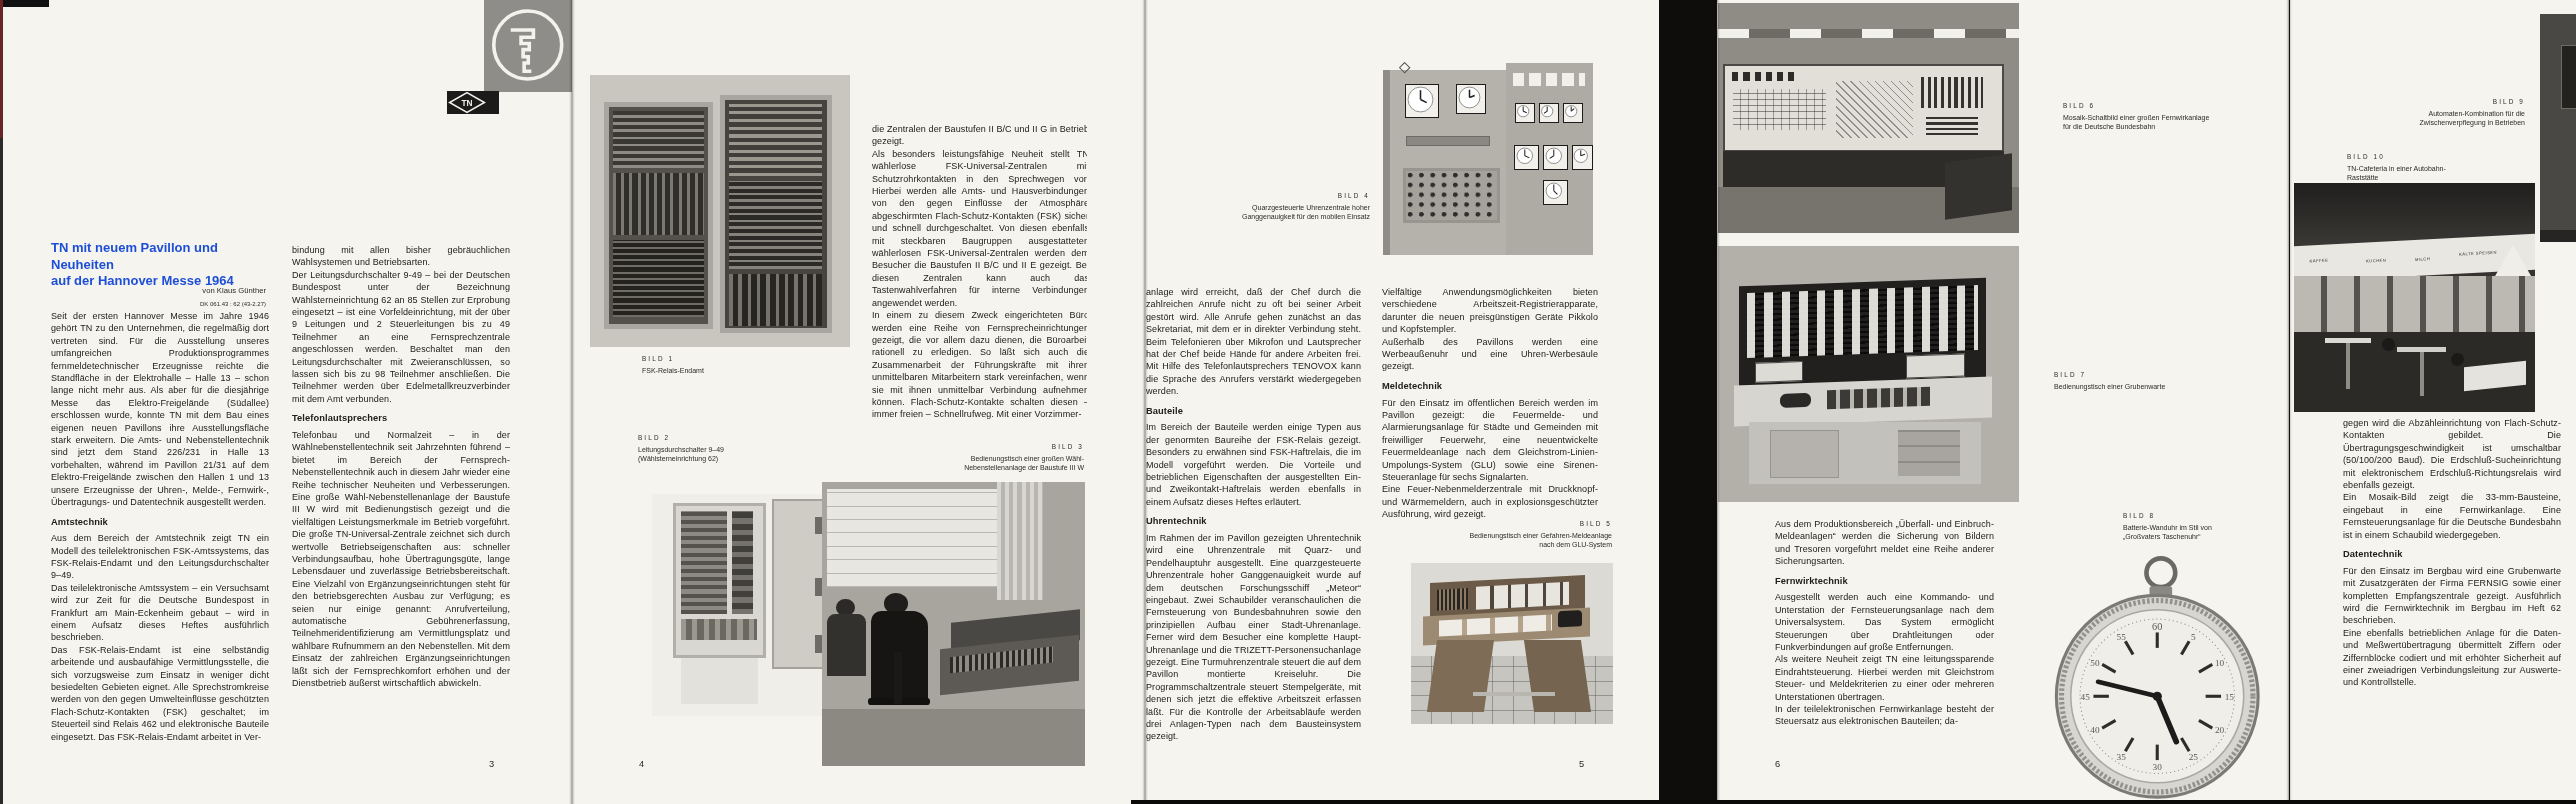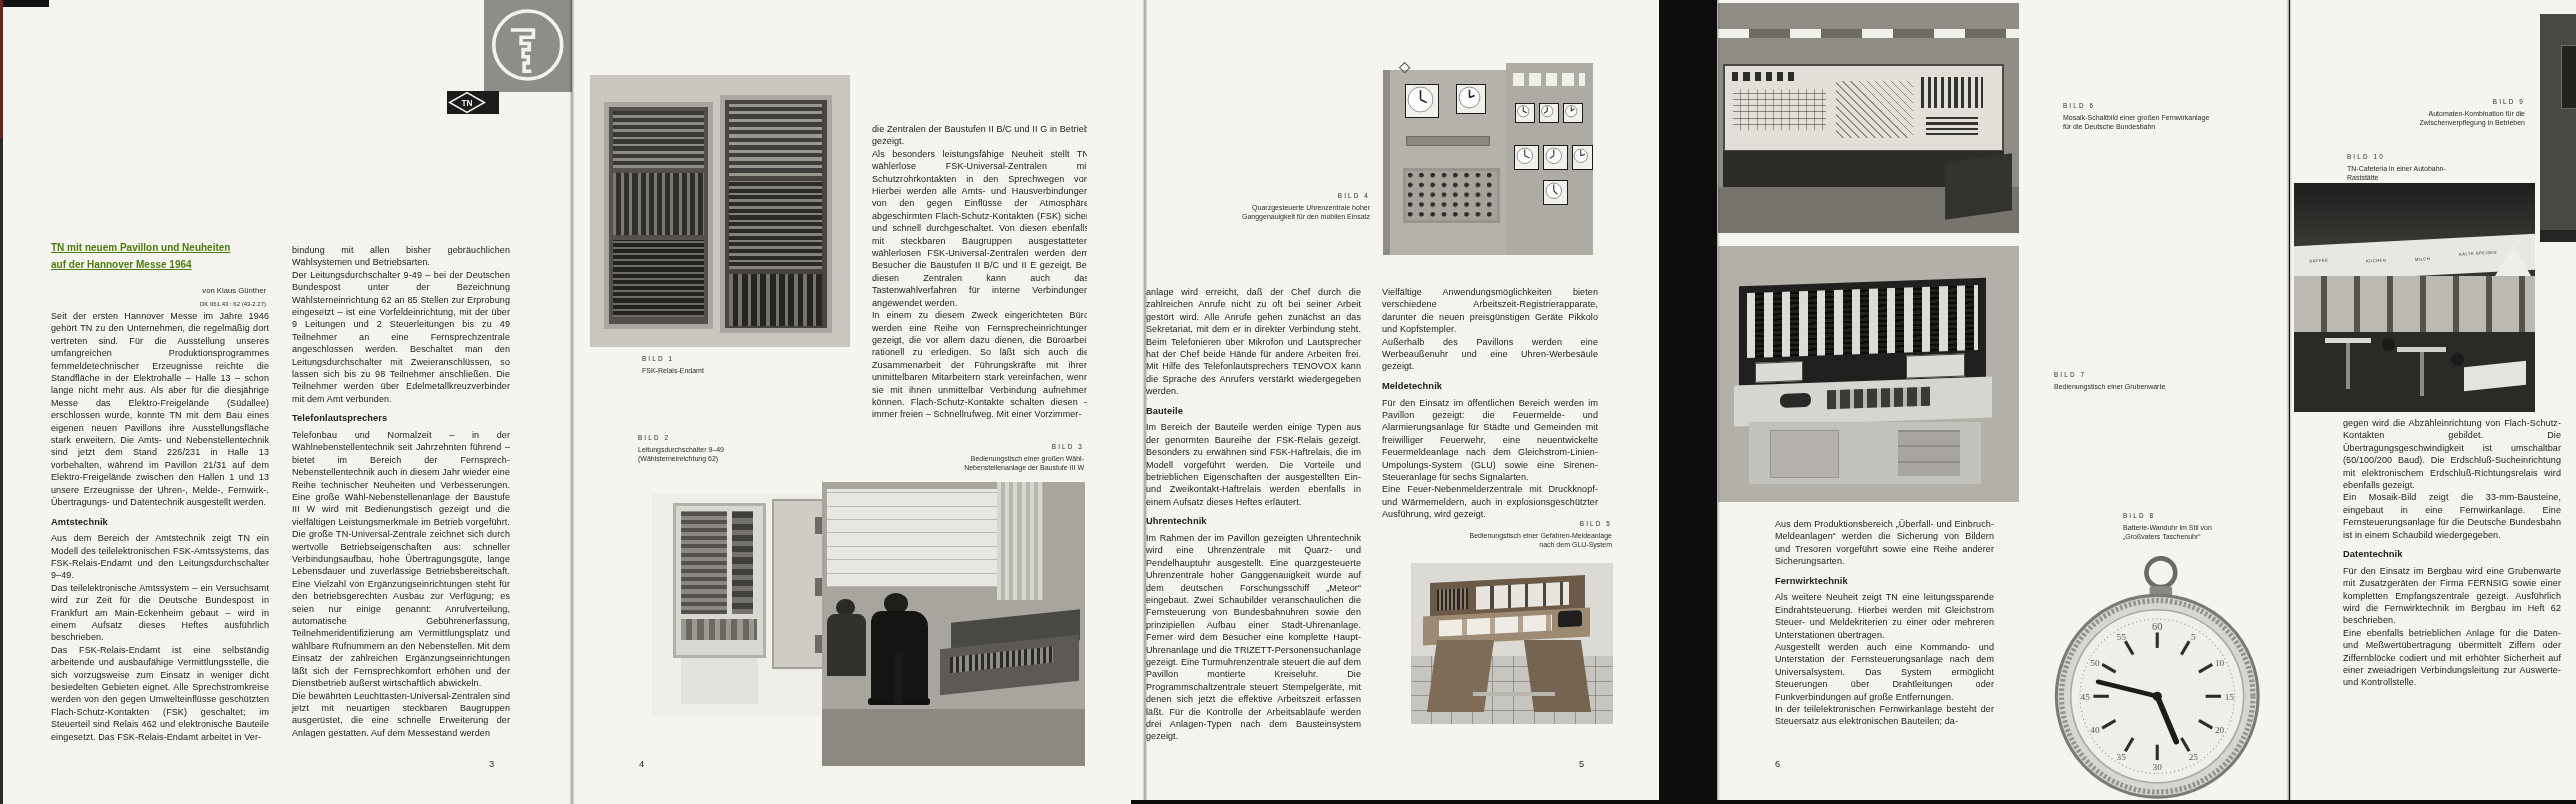--- a/index.html
+++ b/index.html
@@ -12,21 +12,21 @@
   .col p{margin:0;}
   .col p.h{font-weight:bold;margin:7.2px 0 4.1px;font-size:9.3px;text-align:left;}
   .cap{position:absolute;font-size:7px;line-height:9.5px;color:#2c2b28;}
   .cap span{display:block;}
   .cap .bn{letter-spacing:2.1px;font-size:6.4px;margin-bottom:2.1px;}
   .cap.r{text-align:right;}
   .pnum{position:absolute;font-size:9.3px;color:#2c2b28;}
   .ph{position:absolute;overflow:hidden;}
   .abs{position:absolute;}
   
-  .title{position:absolute;font-weight:bold;font-size:10px;line-height:16.5px;color:#4d7c0f;text-decoration:underline;}
+  .title{position:absolute;font-weight:bold;font-size:13px;line-height:16.5px;color:#1d4ed8;}
   .meta{position:absolute;text-align:right;color:#2c2b28;}
   .clockface{background:#f2f0ea;border:1.5px solid #1d1c1a;position:absolute;}
 </style>
 </head>
 <body>
 
 <div class="page" id="pg1" style="left:0">
   <div class="abs" style="left:0;top:0;width:49px;height:7.2px;background:#111"></div>
   <div class="abs" style="left:0;top:0;width:3.1px;height:804px;background:#2b2a28"></div>
   <div class="abs" style="left:0;top:0;width:3.1px;height:138px;background:#6a2423"></div>
@@ -56,21 +56,20 @@
     <p class="h">Amtstechnik</p>
     <p>Aus dem Bereich der Amtstechnik zeigt TN ein Modell des teilelektronischen FSK-Amtssystems, das FSK-Relais-Endamt und den Leitungsdurchschalter 9–49.</p>
     <p>Das teilelektronische Amtssystem – ein Versuchsamt wird zur Zeit für die Deutsche Bundespost in Frankfurt am Main-Eckenheim gebaut – wird in einem Aufsatz dieses Heftes ausführlich beschrieben.</p>
     <p>Das FSK-Relais-Endamt ist eine selbständig arbeitende und ausbaufähige Vermittlungsstelle, die sich vorzugsweise zum Einsatz in weniger dicht besiedelten Gebieten eignet. Alle Sprechstromkreise werden von den gegen Umwelteinflüsse geschützten Flach-Schutz-Kontakten (FSK) geschaltet; im Steuerteil sind Relais 462 und elektronische Bauteile eingesetzt. Das FSK-Relais-Endamt arbeitet in Ver-</p>
   </div>
   <div class="col" style="left:292px;top:244px;width:218px">
     <p>bindung mit allen bisher gebräuchlichen Wählsystemen und Betriebsarten.</p>
     <p>Der Leitungsdurchschalter 9-49 – bei der Deutschen Bundespost unter der Bezeichnung Wählsterneinrichtung 62 an 85 Stellen zur Erprobung eingesetzt – ist eine Vorfeldeinrichtung, mit der über 9 Leitungen und 2 Steuerleitungen bis zu 49 Teilnehmer an eine Fernsprechzentrale angeschlossen werden. Beschaltet man den Leitungsdurchschalter mit Zweieranschlüssen, so lassen sich bis zu 98 Teilnehmer anschließen. Die Teilnehmer werden über Edelmetallkreuzverbinder mit dem Amt verbunden.</p>
     <p class="h">Telefonlautsprechers</p>
     <p>Telefonbau und Normalzeit – in der Wählnebenstellentechnik seit Jahrzehnten führend – bietet im Bereich der Fernsprech-Nebenstellentechnik auch in diesem Jahr wieder eine Reihe technischer Neuheiten und Verbesserungen. Eine große Wähl-Nebenstellenanlage der Baustufe III W wird mit Bedienungstisch gezeigt und die vielfältigen Leistungsmerkmale im Betrieb vorgeführt. Die große TN-Universal-Zentrale zeichnet sich durch wertvolle Betriebseigenschaften aus: schneller Verbindungsaufbau, hohe Übertragungsgüte, lange Lebensdauer und zuverlässige Betriebsbereitschaft. Eine Vielzahl von Ergänzungseinrichtungen steht für den betriebsgerechten Ausbau zur Verfügung; es seien nur einige genannt: Anrufverteilung, automatische Gebührenerfassung, Teilnehmeridentifizierung am Vermittlungsplatz und wählbare Rufnummern an den Nebenstellen. Mit dem Einsatz der zahlreichen Ergänzungseinrichtungen läßt sich der Fernsprechkomfort erhöhen und der Dienstbetrieb äußerst wirtschaftlich abwickeln.</p>
-    <p>Die bewährten Leuchttasten-Universal-Zentralen sind jetzt mit neuartigen steckbaren Baugruppen ausgerüstet, die eine schnelle Erweiterung der Anlagen gestatten. Auf dem Messestand werden</p>
   </div>
   <div class="pnum" style="left:489px;top:759px">3</div>
 </div>
 
 <div class="page" id="pg2" style="left:572px">
 
   <div class="ph" style="left:17.5px;top:75px;width:260px;height:272px;background:#c9c6c0">
     <div class="abs" style="left:14.4px;top:27px;width:109px;height:227px;background:#54514d;border:5.2px solid #a9a6a1;box-sizing:border-box">
       <div class="abs" style="left:4.1px;top:4.1px;right:4.1px;height:57px;background:repeating-linear-gradient(0deg,#8e8b86 0 2.6px,#3a3835 2.6px 7.2px)"></div>
       <div class="abs" style="left:4.1px;top:66px;right:4.1px;height:62px;background:repeating-linear-gradient(90deg,#7c7974 0 3.1px,#2f2e2b 3.1px 8.2px)"></div>
@@ -282,24 +281,24 @@
       <div class="abs" style="right:20.6px;top:8.2px;width:62px;height:46px;background:repeating-linear-gradient(0deg,#a8a5a0 0 13.4px,#8f8c87 13.4px 15.5px)"></div>
       <div class="abs" style="left:20.6px;top:8.2px;width:67px;height:46px;background:#b5b2ad;border:1.5px solid #98958f"></div>
     </div>
   </div>
   <div class="cap" style="left:337px;top:370px;width:170px">
     <span class="bn">BILD 7</span>
     <span>Bedienungstisch einer Grubenwarte</span>
   </div>
 
   <div class="col" style="left:58px;top:518px;width:219px">
-    <p>Aus dem Produktionsbereich „Überfall- und Einbruch-Meldeanlagen“ werden die Sicherung von Bildern und Tresoren vorgeführt sowie eine Reihe anderer Sicherungsarten.</p>
+    <p>Aus dem Produktionsbereich „Überfall- und Einbruch-Meldeanlagen“ werden die Sicherung von Bildern und Tresoren vorgeführt meldet eine Reihe anderer Sicherungsarten.</p>
     <p class="h">Fernwirktechnik</p>
+    <p>Ausgestellt werden auch eine Kommando- und Unterstation der Fernsteuerungsanlage nach dem Universalsystem. Das System ermöglicht Steuerungen über Drahtleitungen oder Funkverbindungen auf große Entfernungen.</p>
     <p>Als weitere Neuheit zeigt TN eine leitungssparende Eindrahtsteuerung. Hierbei werden mit Gleichstrom Steuer- und Meldekriterien zu einer oder mehreren Unterstationen übertragen.</p>
-    <p>Ausgestellt werden auch eine Kommando- und Unterstation der Fernsteuerungsanlage nach dem Universalsystem. Das System ermöglicht Steuerungen über Drahtleitungen oder Funkverbindungen auf große Entfernungen.</p>
     <p>In der teilelektronischen Fernwirkanlage besteht der Steuersatz aus elektronischen Bauteilen; da-</p>
   </div>
 
   <div class="cap" style="left:406px;top:511px;width:160px">
     <span class="bn">BILD 8</span>
     <span>Batterie-Wanduhr im Stil von</span>
     <span>„Großvaters Taschenuhr“</span>
   </div>
 
   <div class="ph" style="left:309px;top:552px;width:263px;height:252px">

